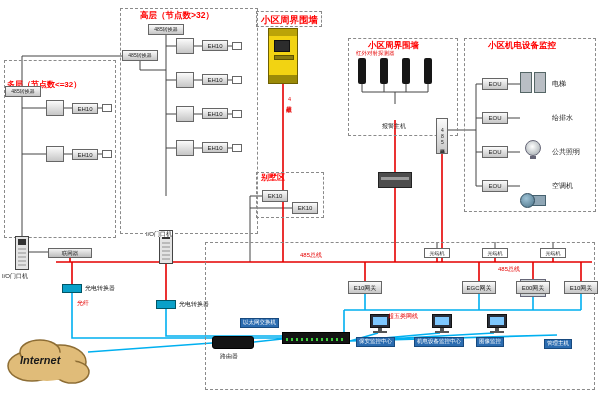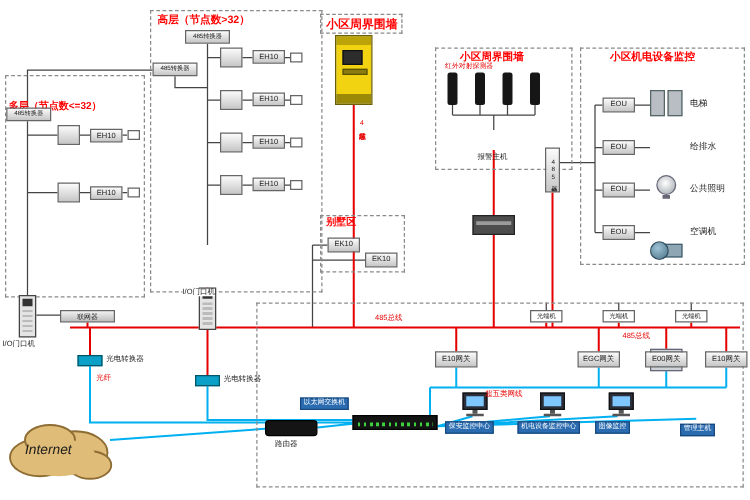--- a/index.html
+++ b/index.html
@@ -45,21 +45,21 @@
     background:radial-gradient(circle at 40% 35%,#9fc3d6,#4a7287);border:1px solid #2f4c5e;}
   .icon-light .bulb{width:14px;height:14px;border-radius:50%;margin:0 auto;
     background:radial-gradient(circle at 45% 40%,#ffffff,#9aa3a8);border:1px solid #667;}
   .icon-light .lbase{width:6px;height:3px;background:#667;margin:0 auto;}
   .icon-ac{background:#cfd4d8;border:1px solid #667;position:relative;}
   .icon-ac .vents{position:absolute;left:2px;top:3px;right:2px;bottom:3px;
     background:repeating-linear-gradient(180deg,#84898d 0 2px,#cfd4d8 2px 5px);}
   .smallunit{background:#fff;border:1px solid #666;}
   .flatbox{background:linear-gradient(180deg,#f2f2f2,#bdbdbd);border:1px solid #666;
     display:flex;align-items:center;justify-content:center;font-size:5.5px;color:#222;}
-  .cloudtxt{font-size:11px;font-weight:normal;font-style:italic;color:#1a1a1a;}
+  .cloudtxt{font-size:11px;font-weight:bold;font-style:italic;color:#1a1a1a;}
 </style>
 </head>
 <body>
 
 <div class="canvas">
 
   <svg class="wires" width="600" height="400">
     <path fill="none" stroke="#444" stroke-width="1" d="
       M22 97 V236 M22 108 H46 M64 108 H72 M98 108 H102 M22 154 H46 M64 154 H72 M98 154 H102
       M29 252 H48
@@ -105,21 +105,21 @@
   <div class="abs dev" style="left:72px;top:149px;width:26px;height:11px;">EH10</div>
   <div class="abs smallunit" style="left:102px;top:150px;width:10px;height:8px;"></div>
   <div class="abs door" style="left:15px;top:236px;width:14px;height:34px;">
     <div class="cam"></div>
     <div class="pad"></div>
   </div>
   <div class="abs tiny" style="left:2px;top:273px;">I/O门口机</div>
   <div class="abs flatbox" style="left:48px;top:248px;width:44px;height:10px;">联网器</div>
 
   <div class="abs dashed" style="left:120px;top:8px;width:138px;height:226px;"></div>
-  <div class="abs seclab" style="left:126px;top:11px;">高层（节点数&gt;32）</div>
+  <div class="abs seclab" style="left:140px;top:11px;">高层（节点数&gt;32）</div>
   <div class="abs dev dev5" style="left:148px;top:24px;width:36px;height:11px;">485转换器</div>
   <div class="abs dev dev5" style="left:122px;top:50px;width:36px;height:11px;">485转换器</div>
   <div class="abs dev" style="left:176px;top:38px;width:18px;height:16px;"></div>
   <div class="abs dev" style="left:202px;top:40px;width:26px;height:11px;">EH10</div>
   <div class="abs smallunit" style="left:232px;top:42px;width:10px;height:8px;"></div>
   <div class="abs dev" style="left:176px;top:72px;width:18px;height:16px;"></div>
   <div class="abs dev" style="left:202px;top:74px;width:26px;height:11px;">EH10</div>
   <div class="abs smallunit" style="left:232px;top:76px;width:10px;height:8px;"></div>
   <div class="abs dev" style="left:176px;top:106px;width:18px;height:16px;"></div>
   <div class="abs dev" style="left:202px;top:108px;width:26px;height:11px;">EH10</div>

